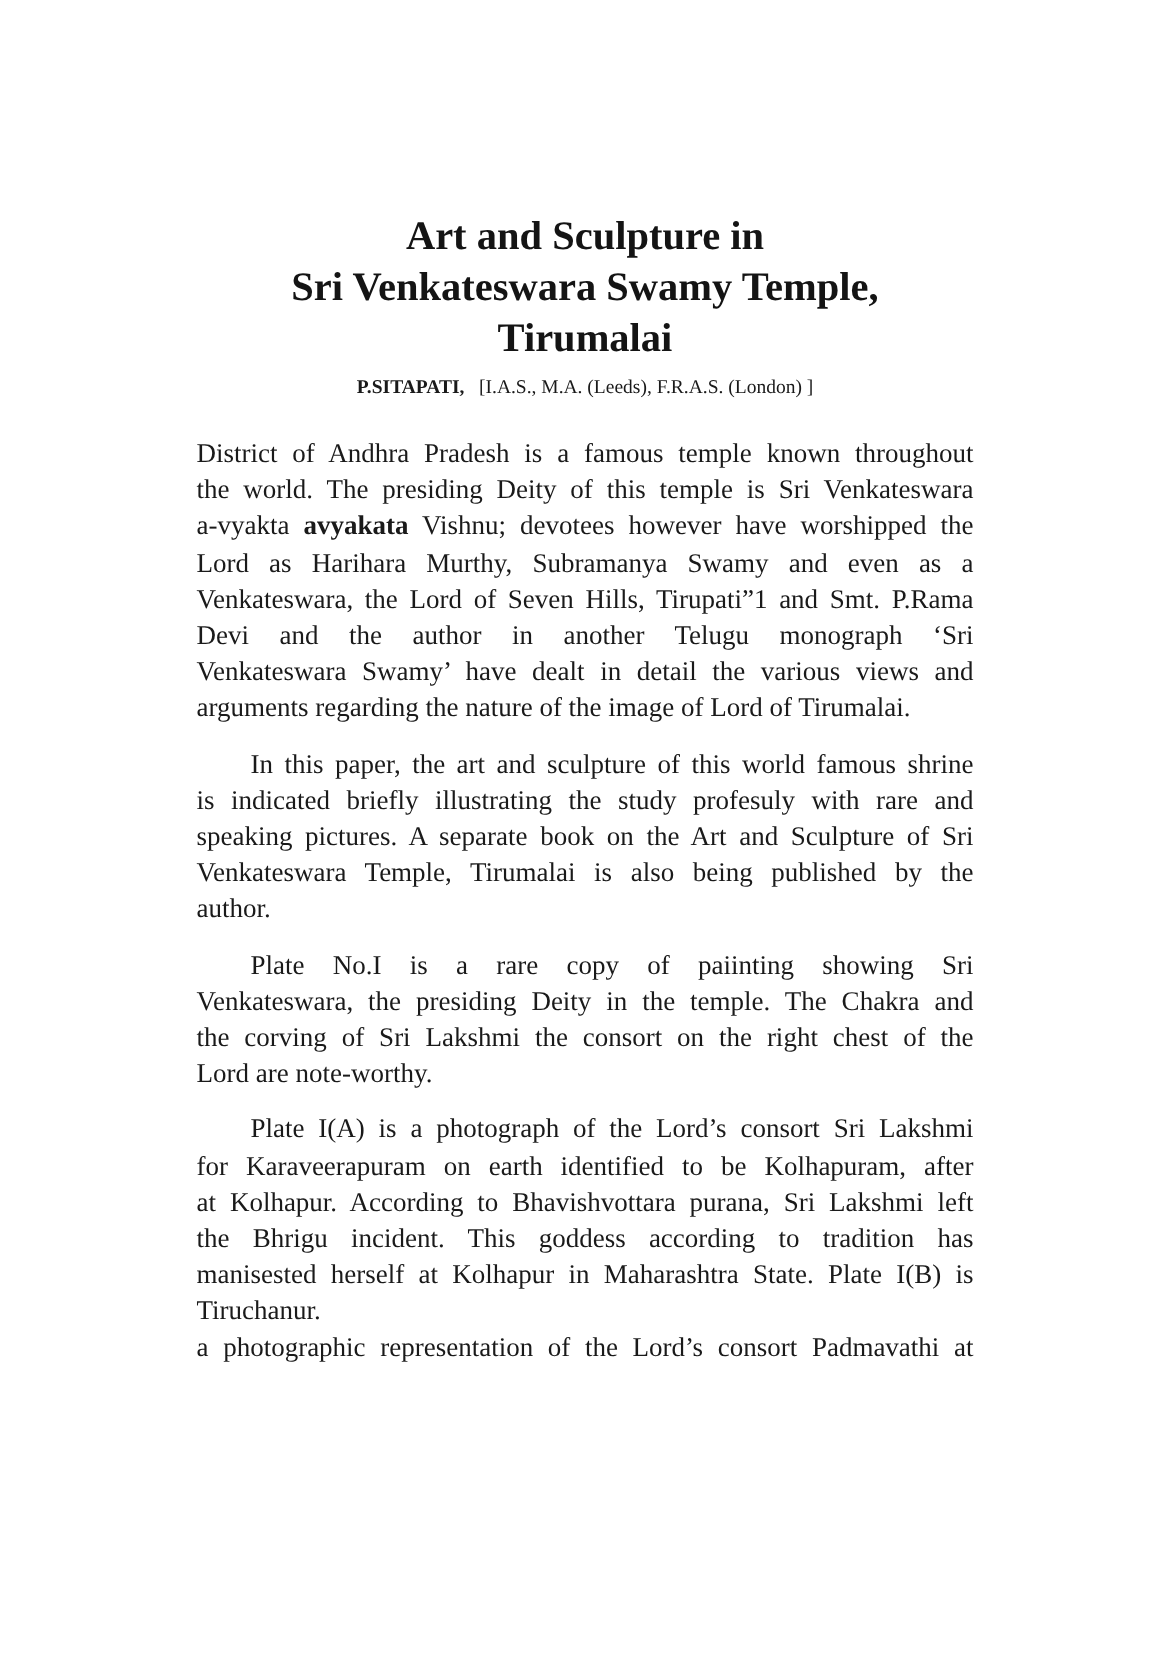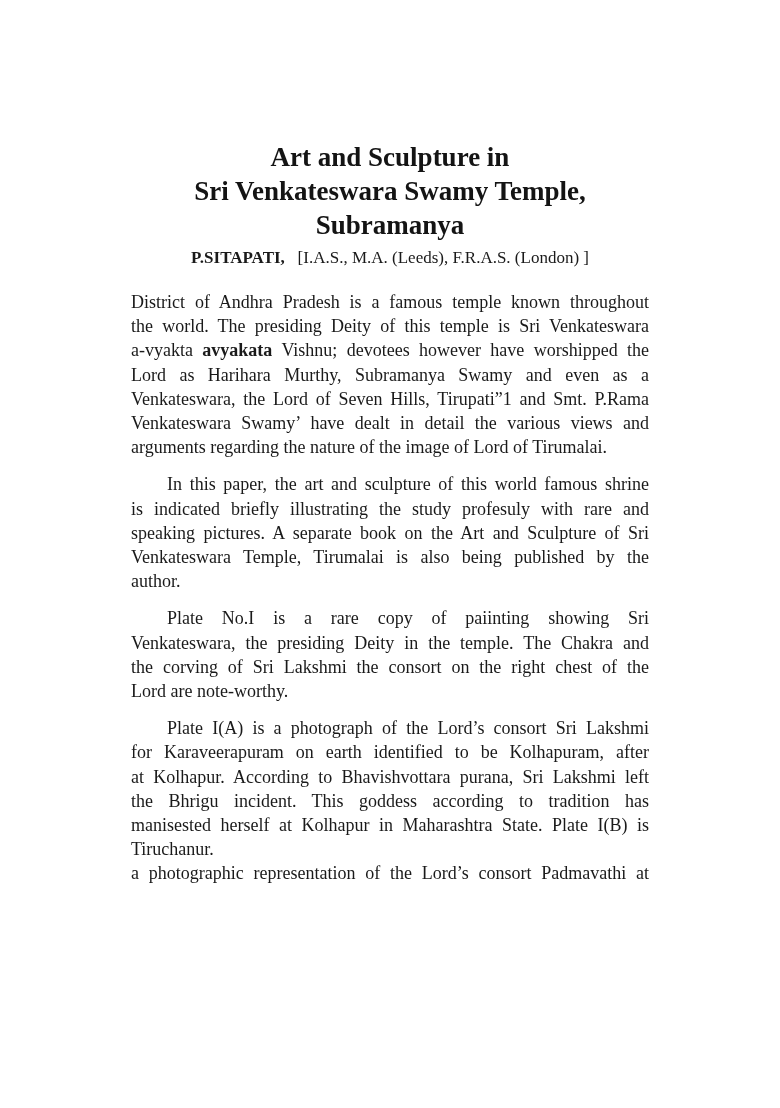--- a/index.html
+++ b/index.html
@@ -36,21 +36,21 @@
       line-height: 34px;
       color: #141414;
       margin: 0;
     }
     .byline {
       position: absolute;
       left: 0;
       top: 246px;
       width: 780px;
       text-align: center;
-      font-size: 17px;
+      font-size: 13px;
       line-height: 24px;
       color: #1a1a1a;
     }
     .byline .author {
       font-weight: bold;
     }
     .body-text {
       position: absolute;
       left: 131px;
       top: 290px;
@@ -76,37 +76,38 @@
     }
   </style>
 </head>
 <body>
 
 <div class="page">
 
   <div class="title-block">
     <div class="title-line">Art and Sculpture in</div>
     <div class="title-line">Sri Venkateswara Swamy Temple,</div>
-    <div class="title-line">Subramanya</div>
+    <div class="title-line">Tirumalai</div>
   </div>
 
   <div class="byline">
     <span class="author">P.SITAPATI,</span>
     <span>&nbsp;</span>
     <span>[I.A.S., M.A. (Leeds), F.R.A.S. (London) ]</span>
   </div>
 
   <div class="body-text">
 
     <div class="para-lines">
       <span class="line">District of Andhra Pradesh is a famous temple known throughout</span>
       <span class="line">the world. The presiding Deity of this temple is Sri Venkateswara</span>
       <span class="line"><span>a-vyakta </span><b>avyakata</b><span> Vishnu; devotees however have worshipped the</span></span>
       <span class="line">Lord as Harihara Murthy, Subramanya Swamy and even as a</span>
       <span class="line">Venkateswara, the Lord of Seven Hills, Tirupati”1 and Smt. P.Rama</span>
+      <span class="line">Devi and the author in another Telugu monograph ‘Sri</span>
       <span class="line">Venkateswara Swamy’ have dealt in detail the various views and</span>
       <span class="line last">arguments regarding the nature of the image of Lord of Tirumalai.</span>
     </div>
 
     <div class="para-lines">
       <span class="line first">In this paper, the art and sculpture of this world famous shrine</span>
       <span class="line">is indicated briefly illustrating the study profesuly with rare and</span>
       <span class="line">speaking pictures. A separate book on the Art and Sculpture of Sri</span>
       <span class="line">Venkateswara Temple, Tirumalai is also being published by the</span>
       <span class="line last">author.</span>

